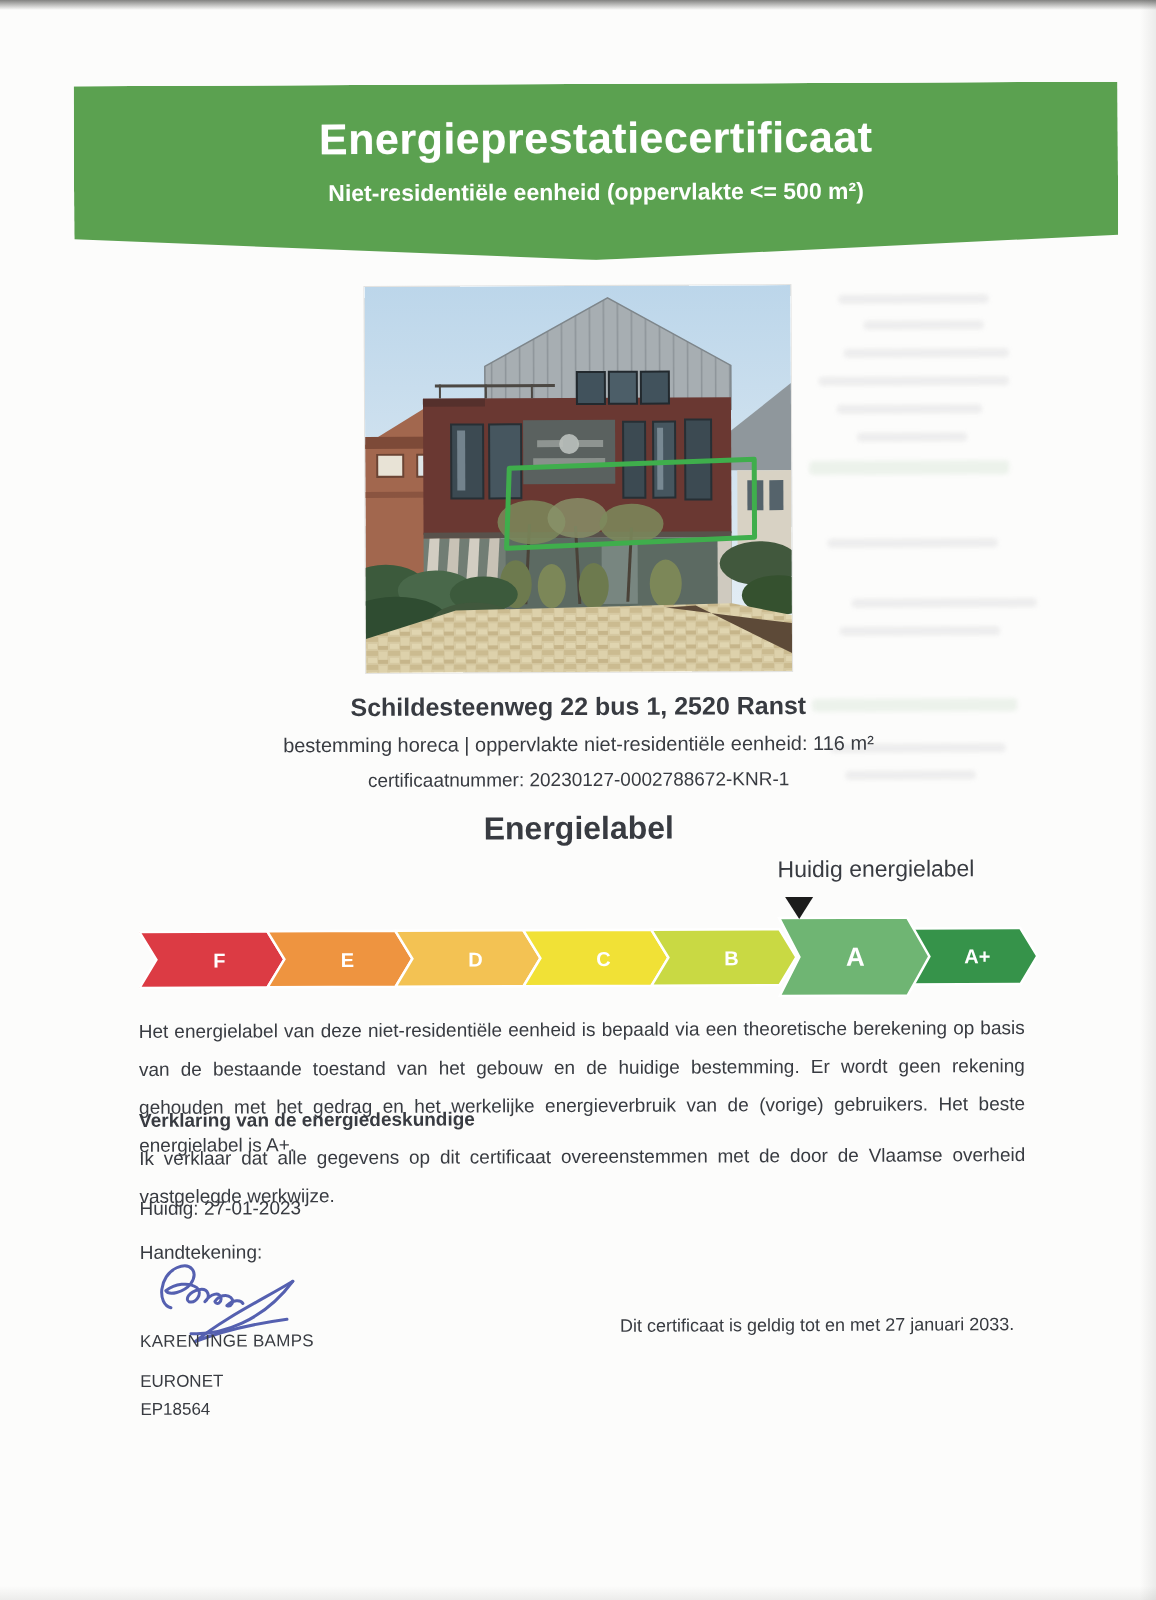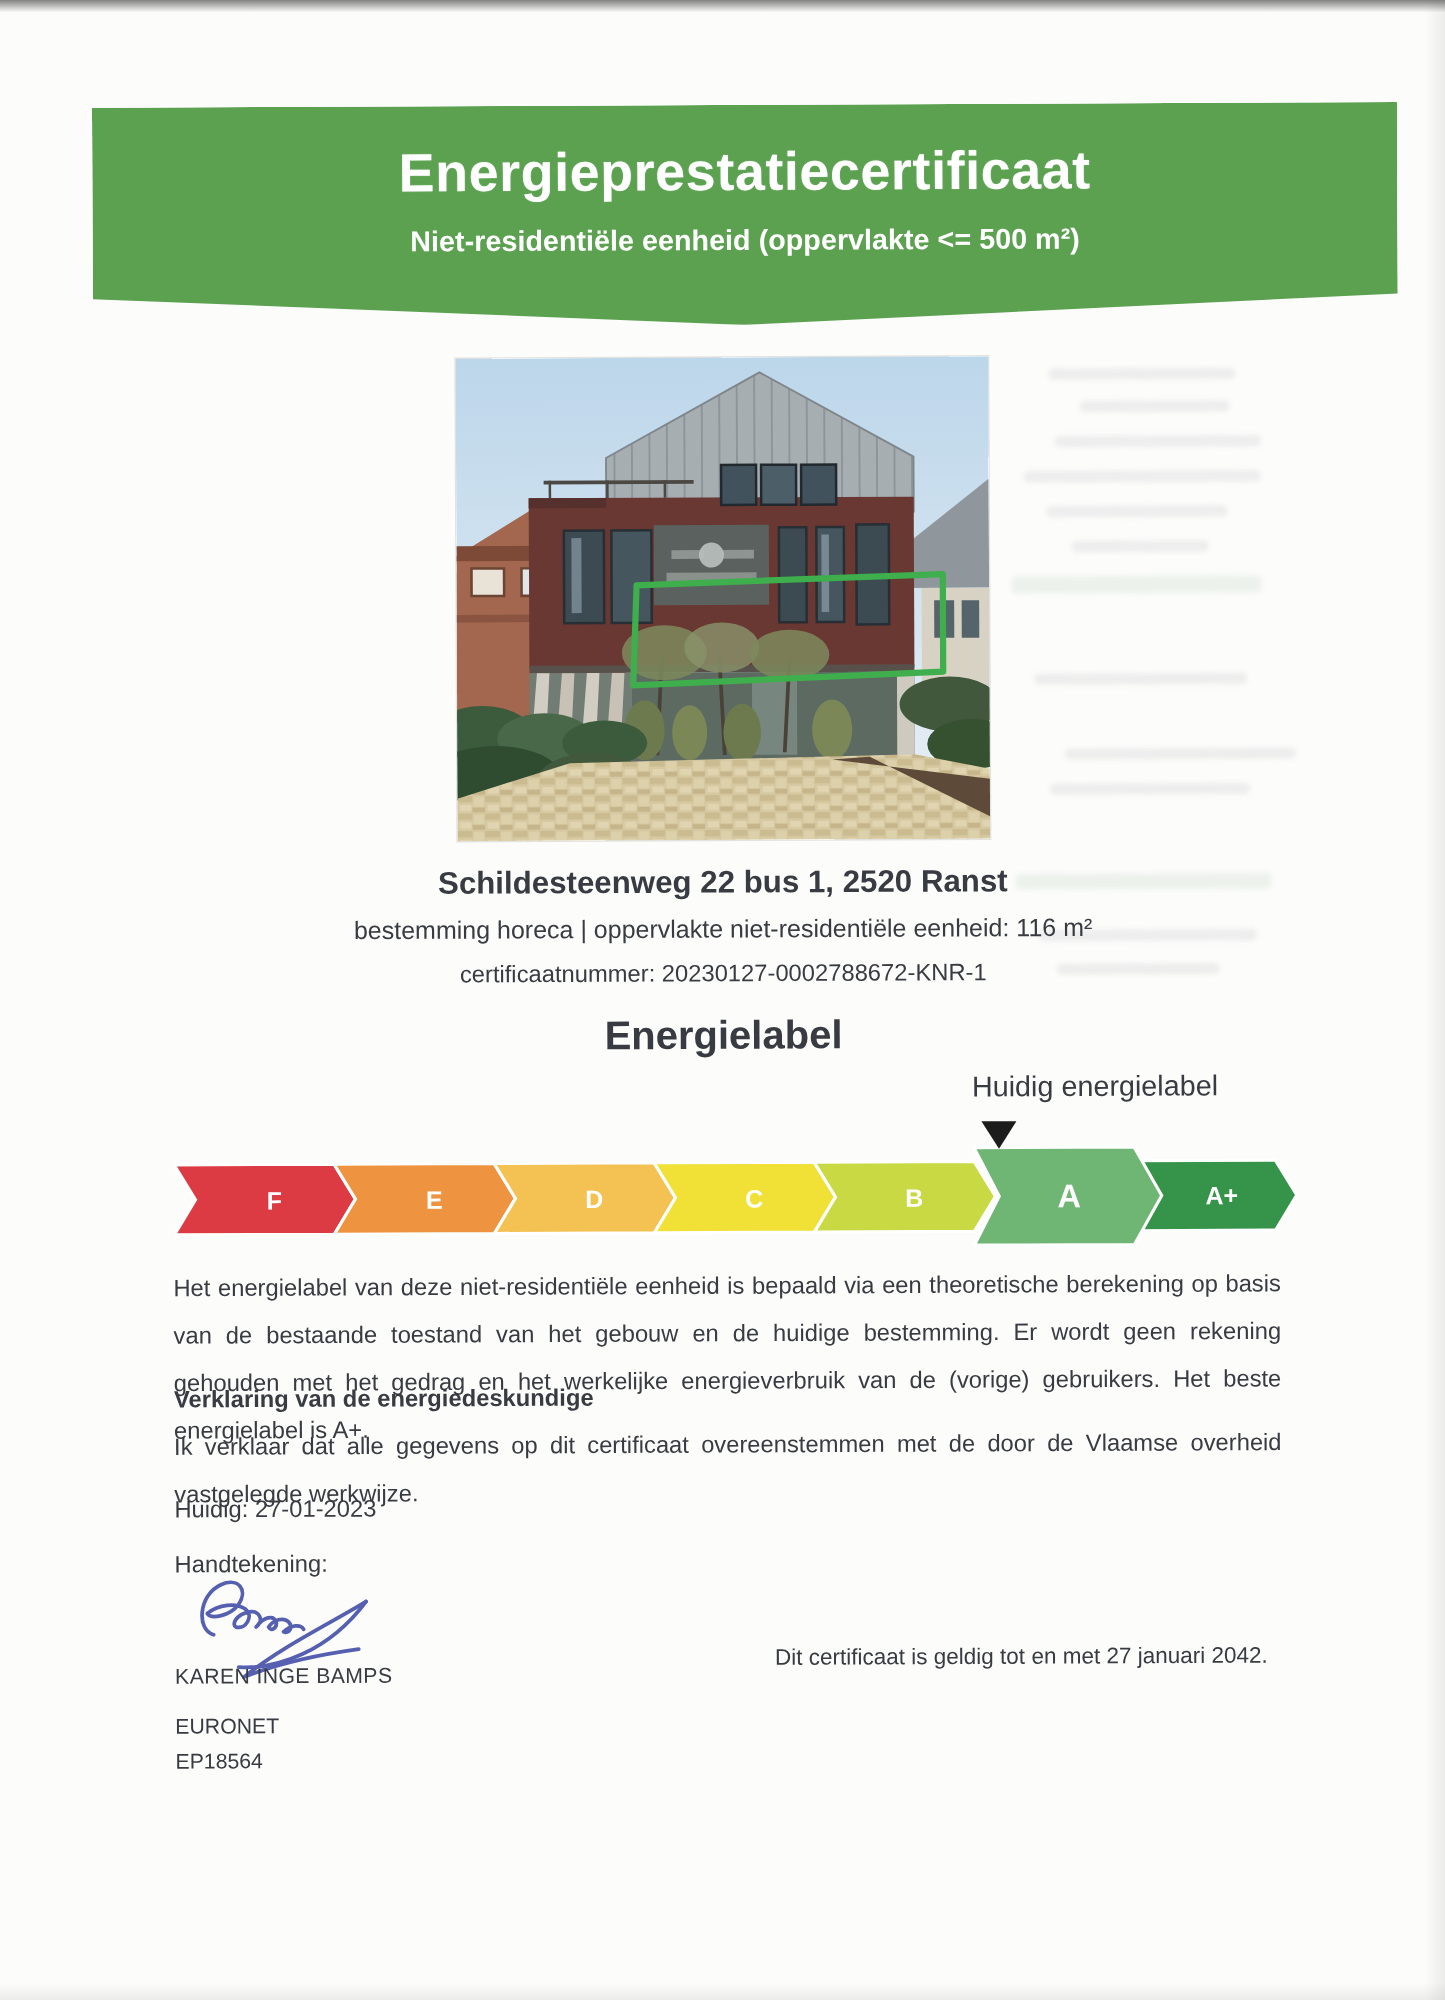--- a/index.html
+++ b/index.html
@@ -259,20 +259,20 @@
       <path d="M142,26 C112,44 74,62 44,86 C74,74 106,68 136,64"></path>
     </g>
   </svg>
 
   <div class="abs expert-name">KAREN INGE BAMPS</div>
   <div class="abs company-name">EURONET</div>
   <div class="abs expert-code">EP18564</div>
 
   <div class="abs validity-line">
     <span>Dit certificaat is geldig tot en met</span>
-    <span class="bold">27 januari 2042.</span>
+    <span class="bold">27 januari 2033.</span>
   </div>
 
 </div>
 
 <div class="abs scan-top-edge"></div>
 <div class="abs scan-right-edge"></div>
 <div class="abs scan-bottom-edge"></div>
 
 </body></html>

